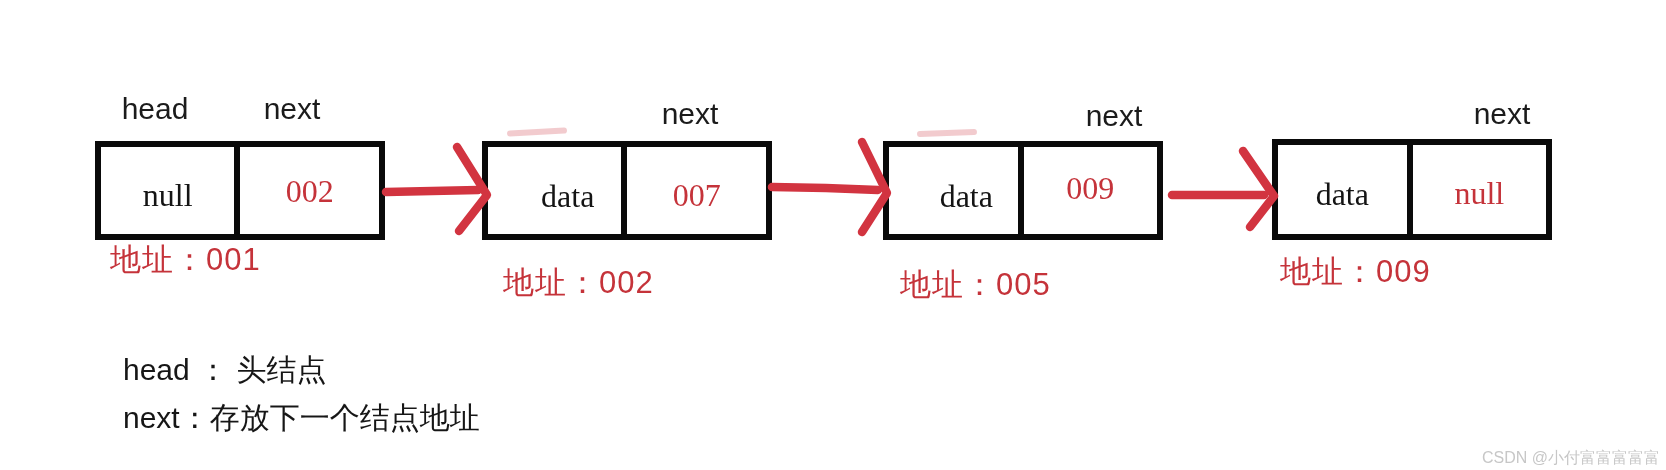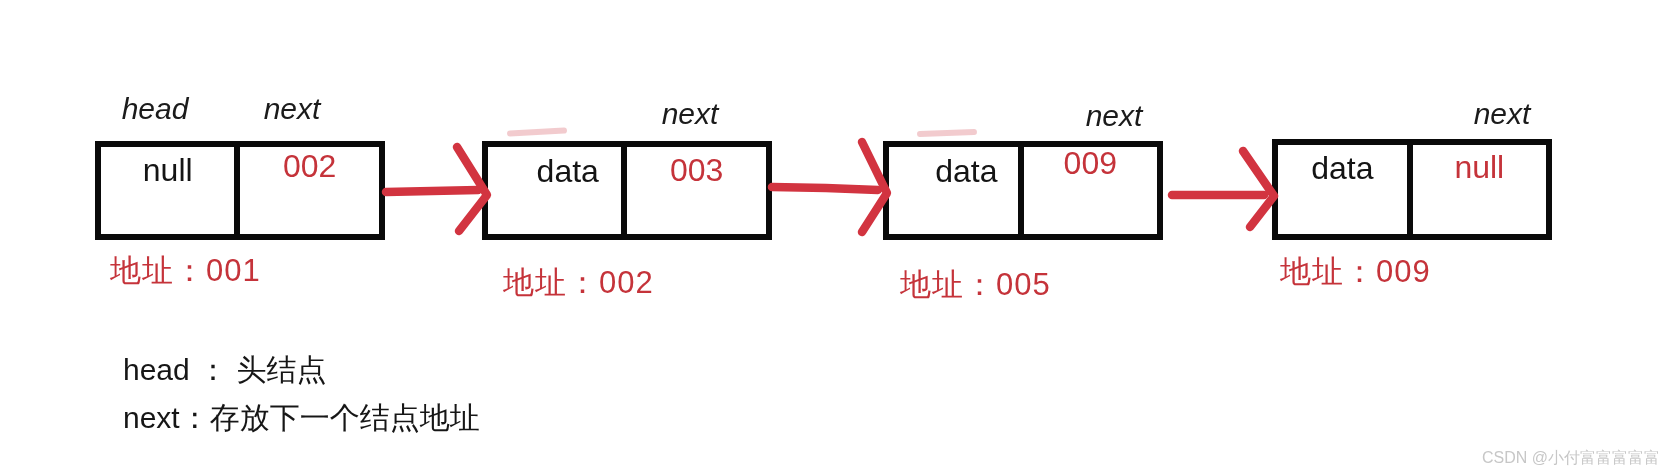--- a/index.html
+++ b/index.html
@@ -13,37 +13,37 @@
     color: #1b1b1b;
   }
   
   .field-label {
     position: absolute;
     transform: translateX(-50%);
     font-size: 30px;
     line-height: 32px;
     color: #1b1b1b;
     white-space: nowrap;
-    font-style: italic;
   }
   
   .node-box {
     position: absolute;
     border: 6px solid #0a0a0a;
     background: #ffffff;
     display: flex;
     box-sizing: border-box;
   }
   .cell {
     display: flex;
-    align-items: flex-start;
+    align-items: center;
     justify-content: center;
     box-sizing: border-box;
     font-size: 32px;
     white-space: nowrap;
+    font-family: Liberation Serif, serif;
   }
   .cell-left  { width: 48%; }
   .cell-right { width: 52%; border-left: 6px solid #0a0a0a; }
   .val-black { color: #141414; transform: translateY(5px); }
   .val-red   { color: #c5333a; transform: translateY(1px); }
   .nudge-right .val-black { transform: translate(13px, 6px); }
   .low .val-red { transform: translateY(5px); }
   
   .addr {
     position: absolute;
@@ -103,30 +103,30 @@
   <div class="field-label" style="left:155px; top:93px">head</div>
   <div class="field-label" style="left:292px; top:93px">next</div>
   <div class="node-box" style="left:95px; top:141px; width:290px; height:99px">
     <div class="cell cell-left">
       <span class="val-black">null</span>
     </div>
     <div class="cell cell-right">
       <span class="val-red">002</span>
     </div>
   </div>
-  <div class="addr" style="left:110px; top:254px">地址：001</div>
+  <div class="addr" style="left:110px; top:243px">地址：001</div>
 
   <div class="field-label" style="left:690px; top:98px">next</div>
   <div class="smear" style="left:507px; top:129px; transform:rotate(-3deg)"></div>
   <div class="node-box nudge-right low" style="left:482px; top:141px; width:290px; height:99px">
     <div class="cell cell-left">
       <span class="val-black">data</span>
     </div>
     <div class="cell cell-right">
-      <span class="val-red">003</span>
+      <span class="val-red">007</span>
     </div>
   </div>
   <div class="addr" style="left:503px; top:266px">地址：002</div>
 
   <div class="field-label" style="left:1114px; top:100px">next</div>
   <div class="smear" style="left:917px; top:130px; transform:rotate(-2deg)"></div>
   <div class="node-box nudge-right" style="left:883px; top:141px; width:280px; height:99px">
     <div class="cell cell-left">
       <span class="val-black">data</span>
     </div>

